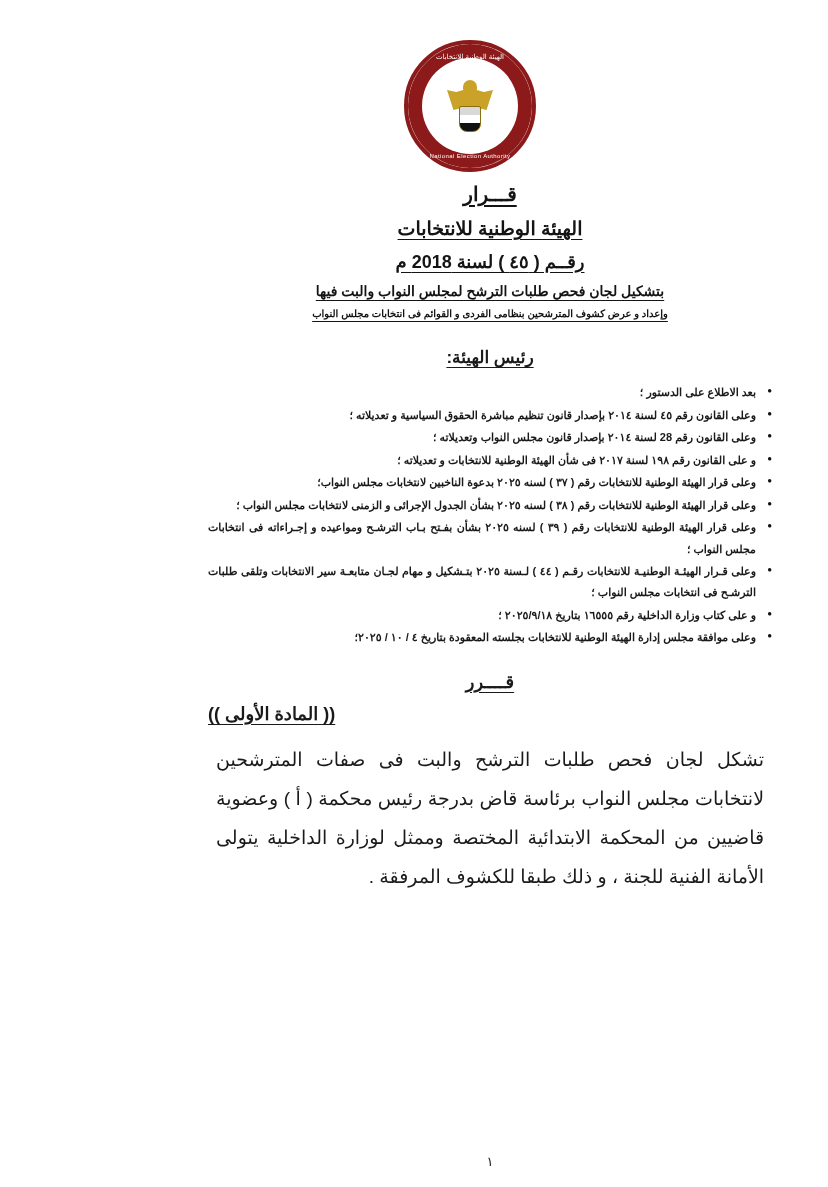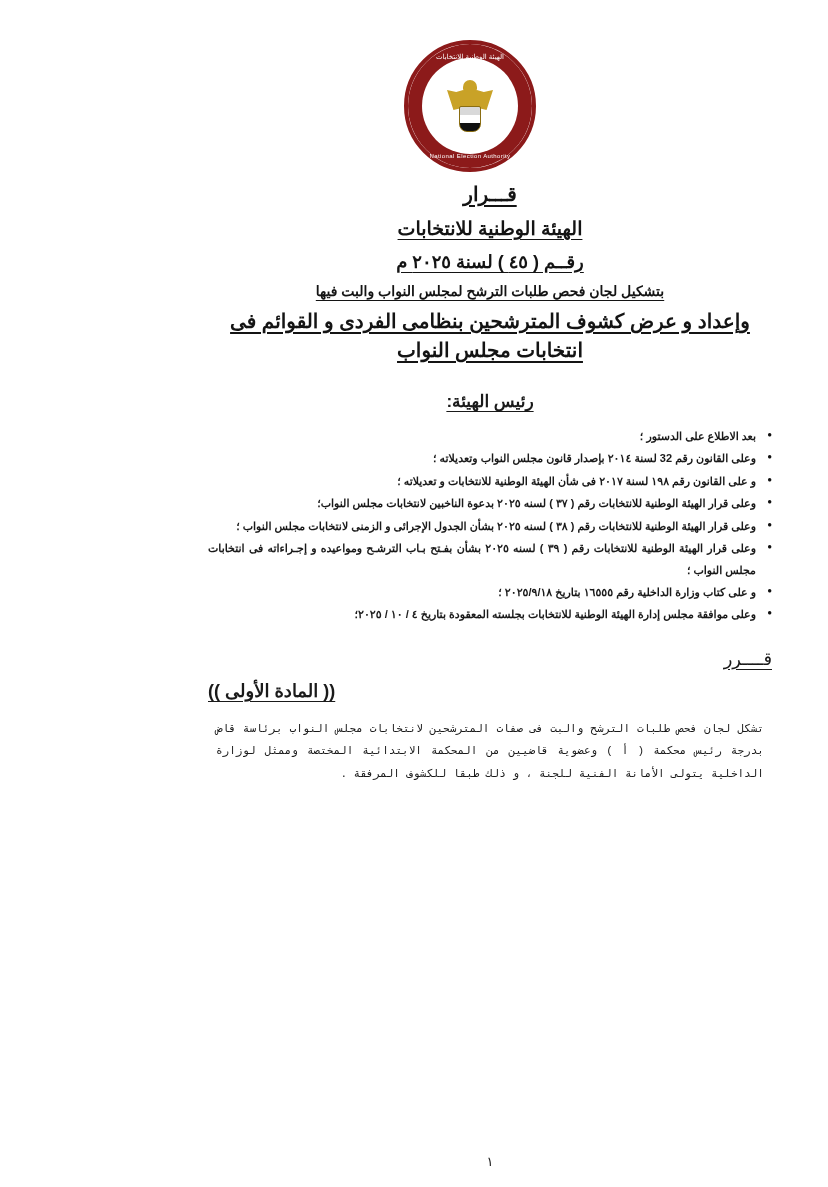--- a/index.html
+++ b/index.html
@@ -123,21 +123,21 @@
     margin: 0 auto 6px auto;
     width: fit-content;
     text-decoration: underline;
     text-underline-offset: 4px;
     line-height: 1.45;
   }
   .t1 { font-size: 20px; letter-spacing: 3px; }
   .t2 { font-size: 19px; }
   .t3 { font-size: 18px; }
   .t4 { font-size: 14px; }
-  .t5 { font-size: 20px; }
+  .t5 { font-size: 10px; }
 
   
   .head-line {
     margin: 26px 0 14px 0;
     text-align: center;
     font-family: "Liberation Sans", sans-serif;
     font-weight: bold;
     font-size: 17px;
     text-decoration: underline;
     text-underline-offset: 4px;
@@ -175,39 +175,40 @@
   }
   li.center-short::before {
     position: static;
     margin-left: 6px;
     display: inline-block;
   }
 
   
   .decides {
     margin: 22px 0 10px 0;
-    font-family: "Liberation Sans", sans-serif;
-    font-weight: normal;
+    text-align: center;
+    font-family: "Liberation Sans", sans-serif;
+    font-weight: bold;
     font-size: 18px;
     letter-spacing: 3px;
     text-decoration: underline;
     text-underline-offset: 4px;
   }
   .article-head {
     text-align: left;
     font-family: "Liberation Sans", sans-serif;
     font-weight: bold;
     font-size: 18px;
     text-decoration: underline;
     text-underline-offset: 4px;
     margin-bottom: 16px;
   }
   .body-par {
-    font-family: Liberation Mono, monospace;
-    font-size: 11px;
+    font-family: Liberation Sans, sans-serif;
+    font-size: 19px;
     line-height: 2.05;
     text-align: justify;
     text-align-last: right;
     padding: 0 8px;
   }
 
   .page-number {
     position: absolute;
     bottom: 18px;
     left: 0;
@@ -234,34 +235,36 @@
           <div class="wings"></div>
           <div class="shield"></div>
         </div>
       </div>
     </div>
   </div>
 
   <div class="title-block">
     <span class="t t1">قـــرار</span>
     <span class="t t2">الهيئة الوطنية للانتخابات</span>
-    <span class="t t3">رقــم ( ٤٥ ) لسنة ٢٠٢٥ م</span>
+    <span class="t t3">رقــم ( ٤٥ ) لسنة 2018 م</span>
     <span class="t t4">بتشكيل لجان فحص طلبات الترشح لمجلس النواب والبت فيها</span>
     <span class="t t5">وإعداد و عرض كشوف المترشحين بنظامى الفردى و القوائم فى انتخابات مجلس النواب</span>
   </div>
 
   <div class="head-line">رئيس الهيئة:</div>
 
   <ul class="clauses">
     <li class="center-short">بعد الاطلاع على الدستور ؛</li>
-    <li class="center-short">وعلى القانون رقم 32 لسنة ٢٠١٤ بإصدار قانون مجلس النواب وتعديلاته ؛</li>
+    <li class="center-short">وعلى القانون رقم ٤٥ لسنة ٢٠١٤ بإصدار قانون تنظيم مباشرة الحقوق السياسية و تعديلاته ؛</li>
+    <li class="center-short">وعلى القانون رقم 28 لسنة ٢٠١٤ بإصدار قانون مجلس النواب وتعديلاته ؛</li>
     <li class="center-short">و على القانون رقم ١٩٨ لسنة ٢٠١٧ فى شأن الهيئة الوطنية للانتخابات و تعديلاته ؛</li>
     <li class="center-short">وعلى قرار الهيئة الوطنية للانتخابات رقم ( ٣٧ ) لسنه ٢٠٢٥ بدعوة الناخبين لانتخابات مجلس النواب؛</li>
     <li>وعلى قرار الهيئة الوطنية للانتخابات رقم ( ٣٨ ) لسنه ٢٠٢٥ بشأن الجدول الإجرائى و الزمنى لانتخابات مجلس النواب ؛</li>
     <li>وعلى قرار الهيئة الوطنية للانتخابات رقم ( ٣٩ ) لسنه ٢٠٢٥ بشأن بفـتح بـاب الترشـح ومواعيده و إجـراءاته فى انتخابات مجلس النواب ؛</li>
+    <li>وعلى قـرار الهيئـة الوطنيـة للانتخابات رقـم ( ٤٤ ) لـسنة ٢٠٢٥ بتـشكيل و مهام لجـان متابعـة سير الانتخابات وتلقى طلبات الترشـح فى انتخابات مجلس النواب ؛</li>
     <li class="center-short">و على كتاب وزارة الداخلية رقم ١٦٥٥٥ بتاريخ ٢٠٢٥/٩/١٨ ؛</li>
     <li class="center-short">وعلى موافقة مجلس إدارة الهيئة الوطنية للانتخابات بجلسته المعقودة بتاريخ ٤ / ١٠ / ٢٠٢٥؛</li>
   </ul>
 
   <div class="decides">قــــرر</div>
   <div class="article-head">(( المادة الأولى ))</div>
   <div class="body-par">تشكل لجان فحص طلبات الترشح والبت فى صفات المترشحين لانتخابات مجلس النواب برئاسة قاض بدرجة رئيس محكمة ( أ ) وعضوية قاضيين من المحكمة الابتدائية المختصة وممثل لوزارة الداخلية يتولى الأمانة الفنية للجنة ، و ذلك طبقا للكشوف المرفقة .</div>
 
   <div class="page-number">١</div>
 </div>

